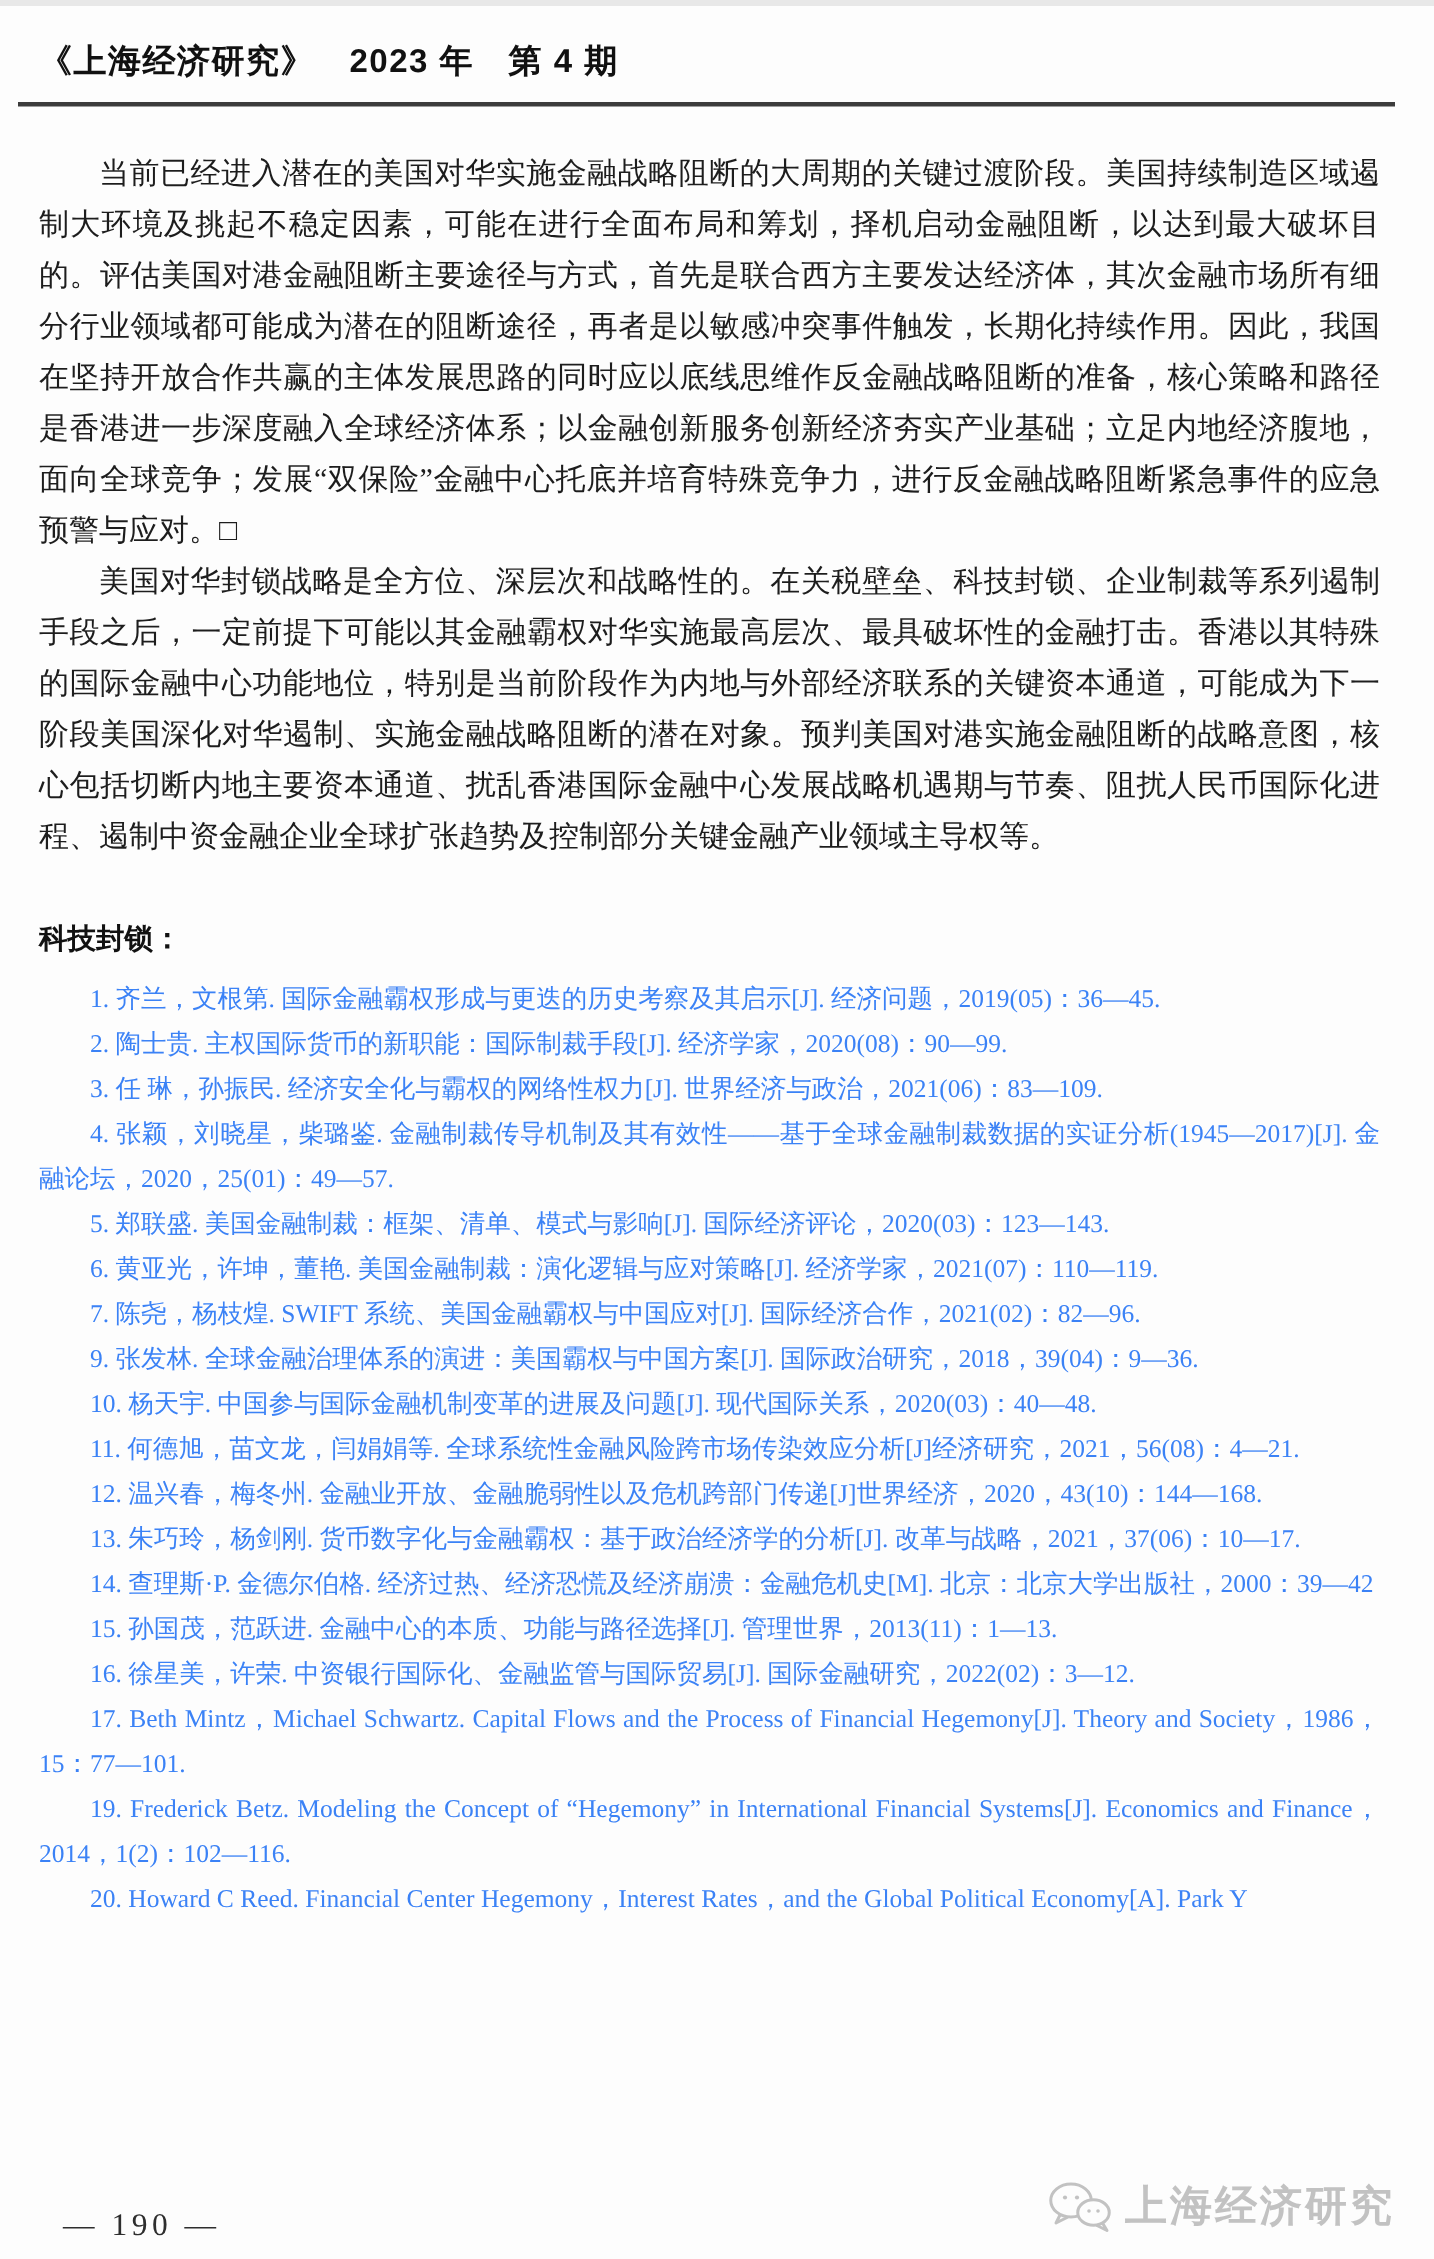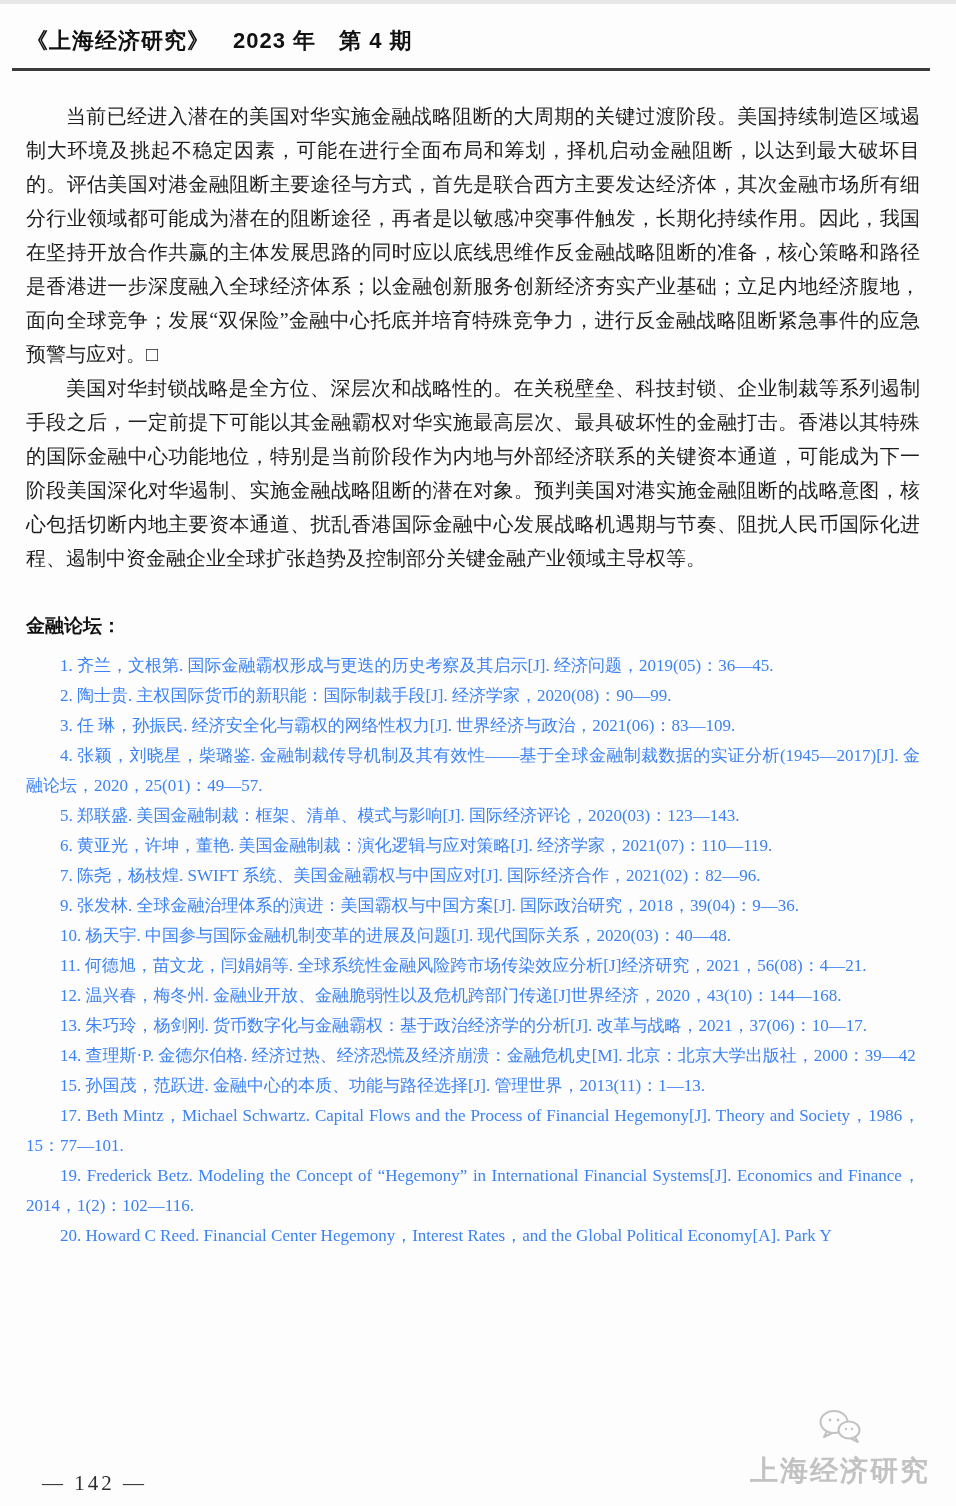--- a/index.html
+++ b/index.html
@@ -65,61 +65,61 @@
     right:26px;bottom:20px;
     display:flex;
     align-items:center;
     gap:8px;
     color:#c2c2c2;
     font-family:Liberation Sans, sans-serif;
     font-weight:bold;
     font-size:28px;
     letter-spacing:2px;
     user-select:none;
-    flex-direction:column;
   }
   .watermark svg{display:block;}
 </style>
 </head>
 <body>
 
 <div class="page">
 
   <div class="journal-header">《上海经济研究》　2023 年　第 4 期</div>
 
   <div class="header-rule"></div>
 
   <div class="article">
     <p>当前已经进入潜在的美国对华实施金融战略阻断的大周期的关键过渡阶段。美国持续制造区域遏制大环境及挑起不稳定因素，可能在进行全面布局和筹划，择机启动金融阻断，以达到最大破坏目的。评估美国对港金融阻断主要途径与方式，首先是联合西方主要发达经济体，其次金融市场所有细分行业领域都可能成为潜在的阻断途径，再者是以敏感冲突事件触发，长期化持续作用。因此，我国在坚持开放合作共赢的主体发展思路的同时应以底线思维作反金融战略阻断的准备，核心策略和路径是香港进一步深度融入全球经济体系；以金融创新服务创新经济夯实产业基础；立足内地经济腹地，面向全球竞争；发展“双保险”金融中心托底并培育特殊竞争力，进行反金融战略阻断紧急事件的应急预警与应对。□</p>
     <p>美国对华封锁战略是全方位、深层次和战略性的。在关税壁垒、科技封锁、企业制裁等系列遏制手段之后，一定前提下可能以其金融霸权对华实施最高层次、最具破坏性的金融打击。香港以其特殊的国际金融中心功能地位，特别是当前阶段作为内地与外部经济联系的关键资本通道，可能成为下一阶段美国深化对华遏制、实施金融战略阻断的潜在对象。预判美国对港实施金融阻断的战略意图，核心包括切断内地主要资本通道、扰乱香港国际金融中心发展战略机遇期与节奏、阻扰人民币国际化进程、遏制中资金融企业全球扩张趋势及控制部分关键金融产业领域主导权等。</p>
   </div>
 
-  <div class="ref-heading">金融论坛：</div>
+  <div class="ref-heading">科技封锁：</div>
 
   <div class="references">
     <p>1. 齐兰，文根第. 国际金融霸权形成与更迭的历史考察及其启示[J]. 经济问题，2019(05)：36—45.</p>
     <p>2. 陶士贵. 主权国际货币的新职能：国际制裁手段[J]. 经济学家，2020(08)：90—99.</p>
     <p>3. 任 琳，孙振民. 经济安全化与霸权的网络性权力[J]. 世界经济与政治，2021(06)：83—109.</p>
     <p>4. 张颖，刘晓星，柴璐鉴. 金融制裁传导机制及其有效性——基于全球金融制裁数据的实证分析(1945—2017)[J]. 金融论坛，2020，25(01)：49—57.</p>
     <p>5. 郑联盛. 美国金融制裁：框架、清单、模式与影响[J]. 国际经济评论，2020(03)：123—143.</p>
     <p>6. 黄亚光，许坤，董艳. 美国金融制裁：演化逻辑与应对策略[J]. 经济学家，2021(07)：110—119.</p>
     <p>7. 陈尧，杨枝煌. SWIFT 系统、美国金融霸权与中国应对[J]. 国际经济合作，2021(02)：82—96.</p>
     <p>9. 张发林. 全球金融治理体系的演进：美国霸权与中国方案[J]. 国际政治研究，2018，39(04)：9—36.</p>
     <p>10. 杨天宇. 中国参与国际金融机制变革的进展及问题[J]. 现代国际关系，2020(03)：40—48.</p>
     <p>11. 何德旭，苗文龙，闫娟娟等. 全球系统性金融风险跨市场传染效应分析[J]经济研究，2021，56(08)：4—21.</p>
     <p>12. 温兴春，梅冬州. 金融业开放、金融脆弱性以及危机跨部门传递[J]世界经济，2020，43(10)：144—168.</p>
     <p>13. 朱巧玲，杨剑刚. 货币数字化与金融霸权：基于政治经济学的分析[J]. 改革与战略，2021，37(06)：10—17.</p>
     <p>14. 查理斯·P. 金德尔伯格. 经济过热、经济恐慌及经济崩溃：金融危机史[M]. 北京：北京大学出版社，2000：39—42</p>
     <p>15. 孙国茂，范跃进. 金融中心的本质、功能与路径选择[J]. 管理世界，2013(11)：1—13.</p>
+    <p>16. 徐星美，许荣. 中资银行国际化、金融监管与国际贸易[J]. 国际金融研究，2022(02)：3—12.</p>
     <p>17. Beth Mintz，Michael Schwartz. Capital Flows and the Process of Financial Hegemony[J]. Theory and Society，1986，15：77—101.</p>
     <p>19. Frederick Betz. Modeling the Concept of “Hegemony” in International Financial Systems[J]. Economics and Finance，2014，1(2)：102—116.</p>
     <p>20. Howard C Reed. Financial Center Hegemony，Interest Rates，and the Global Political Economy[A]. Park Y</p>
   </div>
 
-  <div class="page-number">— 142 —</div>
+  <div class="page-number">— 190 —</div>
 
   <div class="watermark">
     <span>
       <svg width="44" height="36" viewBox="0 0 44 36" fill="none" xmlns="http://www.w3.org/2000/svg">
         <ellipse cx="16" cy="14" rx="13.5" ry="11" stroke="#c2c2c2" stroke-width="2"></ellipse>
         <path d="M9 23 L6 29 L14 25" stroke="#c2c2c2" stroke-width="2" fill="none" stroke-linejoin="round"></path>
         <ellipse cx="31" cy="22" rx="10.5" ry="8.5" stroke="#c2c2c2" stroke-width="2" fill="#fdfdfd"></ellipse>
         <path d="M37 29 L40 34 L33 30.5" stroke="#c2c2c2" stroke-width="2" fill="none" stroke-linejoin="round"></path>
         <circle cx="12" cy="12" r="1.4" fill="#c2c2c2"></circle>
         <circle cx="20" cy="12" r="1.4" fill="#c2c2c2"></circle>

